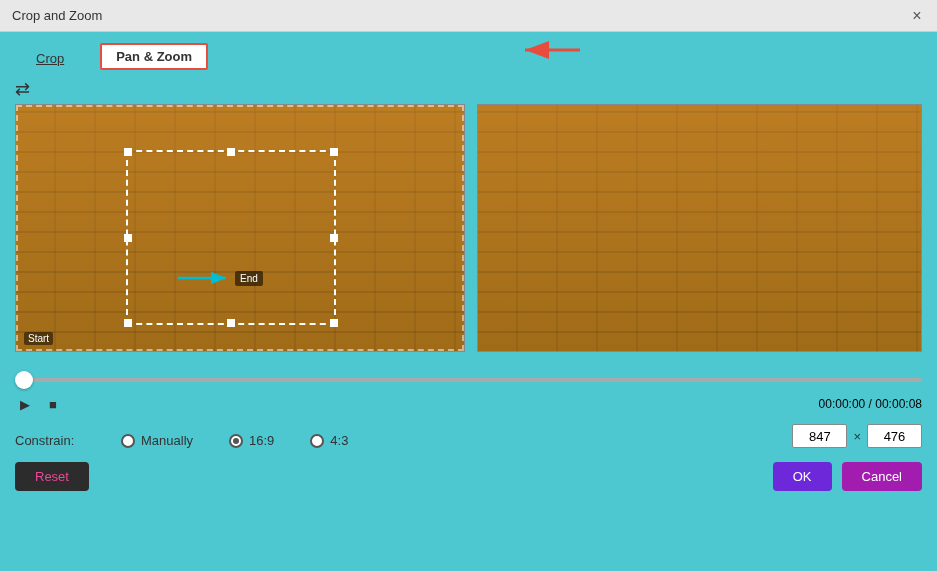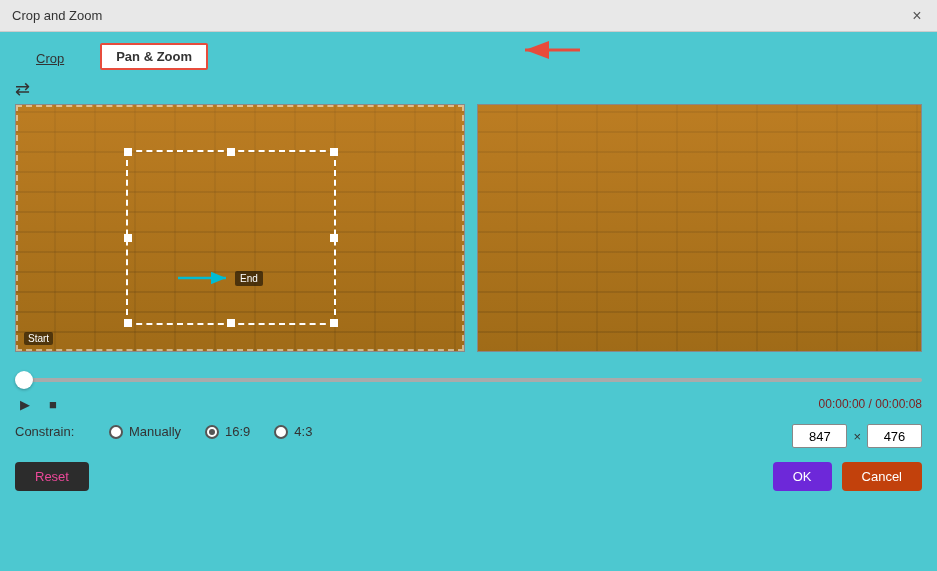--- a/index.html
+++ b/index.html
@@ -171,30 +171,30 @@
       height: 20px;
       display: flex;
       align-items: center;
       justify-content: center;
       cursor: pointer;
       color: #333;
     }
     .time-display {
       margin-left: auto;
       font-size: 12px;
-      color: #7f1d1d;
+      color: #000000;
     }
 
     
     .constrain-row {
       background: #4dc8d0;
       display: flex;
-      align-items: flex-start;
+      align-items: flex-end;
       padding: 6px 15px;
-      gap: 24px;
+      gap: 36px;
     }
     .constrain-label {
       font-size: 13px;
       color: #333;
       min-width: 70px;
     }
     .radio-group {
       display: flex;
       align-items: center;
       gap: 6px;
@@ -240,21 +240,21 @@
     }
     .btn-dark {
       background: #2c2c2c;
       color: #ec4899;
     }
     .btn-ok {
       background: #6d28d9;
       color: #fff;
     }
     .btn-cancel {
-      background: #c2410c;
+      background: #a21caf;
       color: #fff;
     }
     .action-right {
       margin-left: auto;
       display: flex;
       gap: 10px;
     }
 
     
     .red-arrow-overlay {

